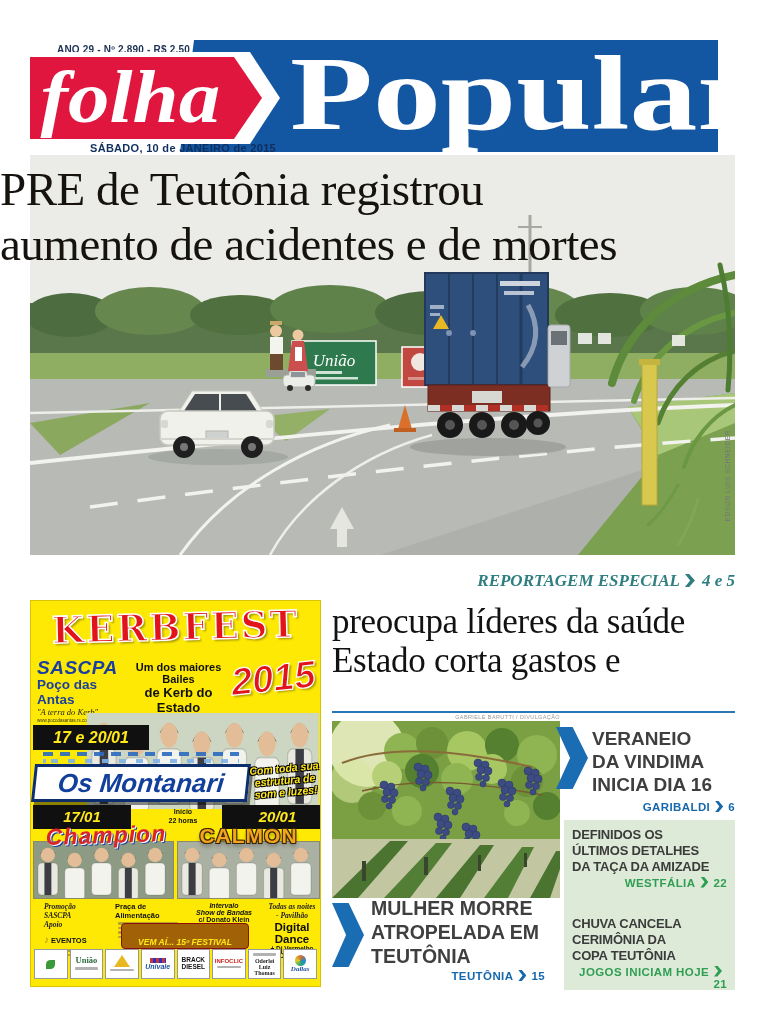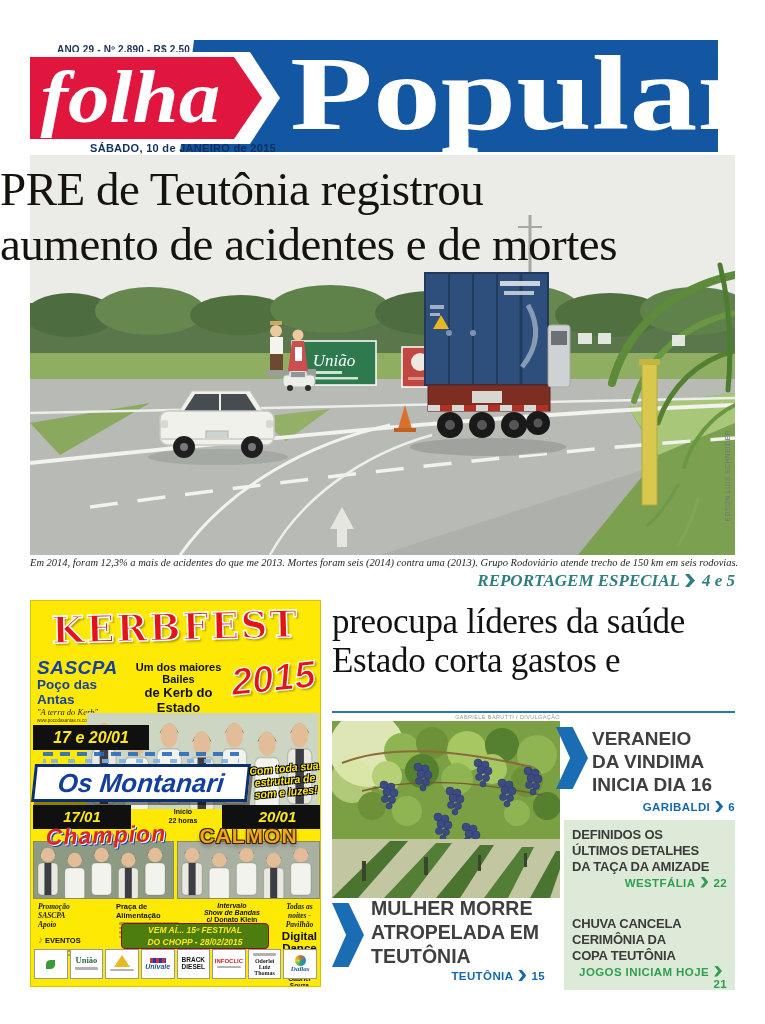--- a/index.html
+++ b/index.html
@@ -104,37 +104,37 @@
   .k-inicio{top:206px;left:120px;width:64px;text-align:center;font-weight:800;font-size:7px;line-height:1.3;color:#111}
   .band{top:240px;height:58px;border:1px solid #8a8a6a;overflow:hidden}
   .band-l{left:2px;width:141px}
   .band-r{left:146px;width:143px}
   .k-champ{top:221px;left:0;width:150px;text-align:center;z-index:5;font-style:italic;font-weight:900;
            font-size:23px;color:#d8242a;letter-spacing:1px;transform:rotate(-2deg);
            text-shadow:1px 1px 0 #fff,2px 2px 0 #1a3f9e}
   .k-calmon{top:223px;left:144px;width:147px;text-align:center;z-index:5;font-weight:900;font-size:21px;
             color:#f2a51f;letter-spacing:1px;
             text-shadow:1px 1px 0 #3a2408,-1px -1px 0 #3a2408,1px -1px 0 #3a2408,-1px 1px 0 #3a2408,0 3px 4px rgba(0,0,0,.4)}
-  .k-foot{top:301px;left:7px;right:3px;height:44px;display:flex;gap:20px}
+  .k-foot{top:301px;left:13px;right:3px;height:44px;display:flex;gap:13px}
   .fc1{width:58px}.fc2{width:66px}.fc3{width:60px;text-align:center}.fc4{flex:1;text-align:center}
   .scrip{font-family:"Liberation Serif",serif;font-style:italic;font-weight:bold;font-size:7.5px;color:#222}
   .ev{font-weight:900;font-size:7.5px;color:#111;margin-left:2px}
   .sax{color:#b8860b;font-size:10px}
   .micro{height:2.5px;background:#555;opacity:.45;margin:2px 3px;border-radius:1px}
   .micro.w2{margin-right:10px}
   .ft-title{font-weight:bold;font-size:7.5px;color:#111}
   .ft-it{font-style:italic;font-weight:bold;font-size:7px;color:#111}
   .ft-b{font-weight:bold;font-size:7px;color:#111}
   .dk-logo{display:inline-block;width:13px;height:13px;border-radius:50%;background:#1f5fae;
            border:2px solid #d8a20a;margin-top:1px}
   .dd{font-weight:900;font-size:11.5px;color:#0d0d0d;margin-top:1px}
   .dj{font-weight:bold;font-size:6.5px;color:#111}
-  .k-fest{top:322px;left:90px;width:148px;height:26px;background:#4d7c0f;border:1px solid #8f0d0d;
+  .k-fest{top:322px;left:90px;width:128px;height:26px;background:#a16207;border:1px solid #8f0d0d;
           border-radius:4px;z-index:6;text-align:center;color:#ffe81a;font-style:italic;font-weight:900;
-          font-size:8.5px;line-height:1.4;padding-top:1px}
+          font-size:8.5px;line-height:1.4;padding-top:13px}
   .k-sponsors{top:348px;left:3px;right:3px;height:30px;display:flex;gap:2px;z-index:7}
   .sp{flex:1;background:#fff;border:1px solid #999;overflow:hidden;display:flex;flex-direction:column;
       align-items:center;justify-content:center;text-align:center;line-height:1.05;padding:1px}
   .sp .micro{align-self:stretch}
   .s-green{font-size:5px;color:#2a8a3a;font-weight:bold}
   .s-uniao{font-family:"Liberation Serif",serif;font-weight:bold;font-size:8.5px;color:#2e6b3e}
   .s-univale{font-style:italic;font-weight:bold;font-size:7px;color:#1d4f9e}
   .s-brack{font-weight:900;font-size:6.5px;color:#111}
   .s-info{font-weight:900;font-size:6px;color:#c22}
   .s-oder{font-family:"Liberation Serif",serif;font-weight:bold;font-size:6px;color:#222}
@@ -297,21 +297,20 @@
       </g>
       <rect x="612" y="208" width="15" height="142" fill="#d9c84e" stroke="#b9a83a"></rect>
       <rect x="609" y="204" width="21" height="6" fill="#c4b440"></rect>
       <rect x="548" y="178" width="14" height="11" fill="#f2f2ee" opacity=".9"></rect>
       <rect x="568" y="178" width="13" height="11" fill="#f2f2ee" opacity=".9"></rect>
       <rect x="642" y="180" width="13" height="11" fill="#f2f2ee" opacity=".9"></rect>
     </svg>
   </div>
   <div class="abs vcredit">EDSON LUIS SCHNEIDER</div>
 
-  <div class="abs caption serif">Em 2014, foram 12,3% a mais de acidentes do que me 2013. Mortes foram seis (2014) contra uma (2013). Grupo Rodoviário atende trecho de 150 km em seis rodovias.</div>
   <div class="abs reportagem serif">
     <span>REPORTAGEM ESPECIAL</span><span class="chev"></span><span class="pgs">4 e 5</span>
   </div>
 
   <div class="abs ad">
     <div class="abs k-title">KERBFEST</div>
     <div class="abs k-info">
       <div class="k-c1">
         <div class="k-sascpa">SASCPA</div>
         <div class="k-poco">Poço das Antas</div>

